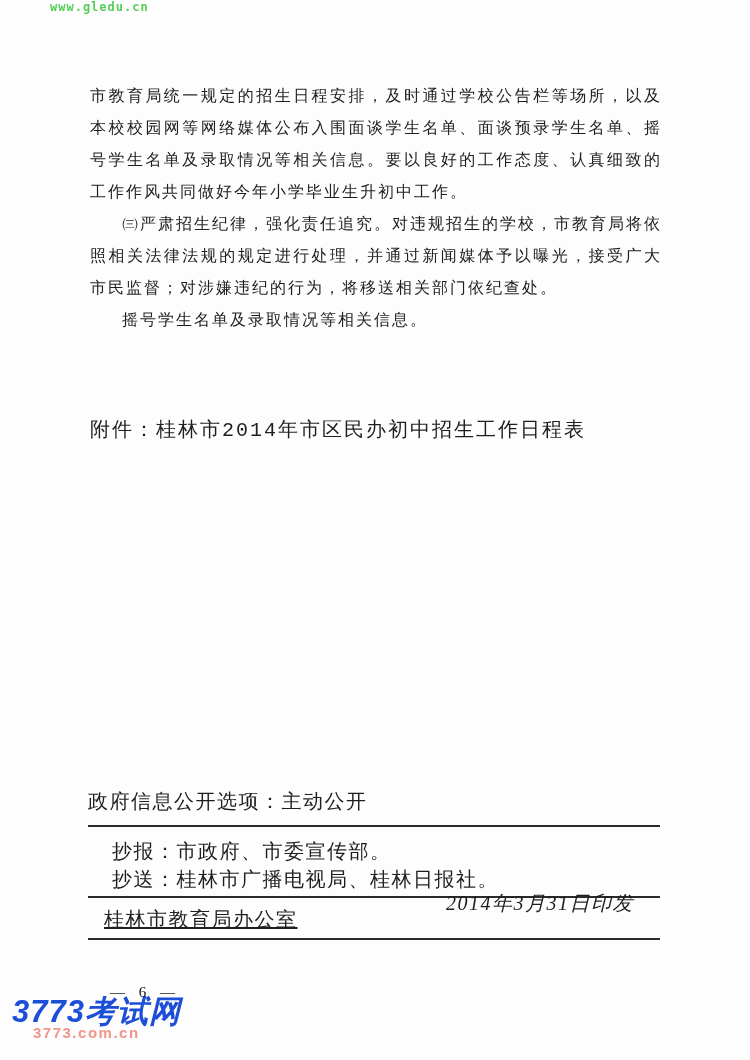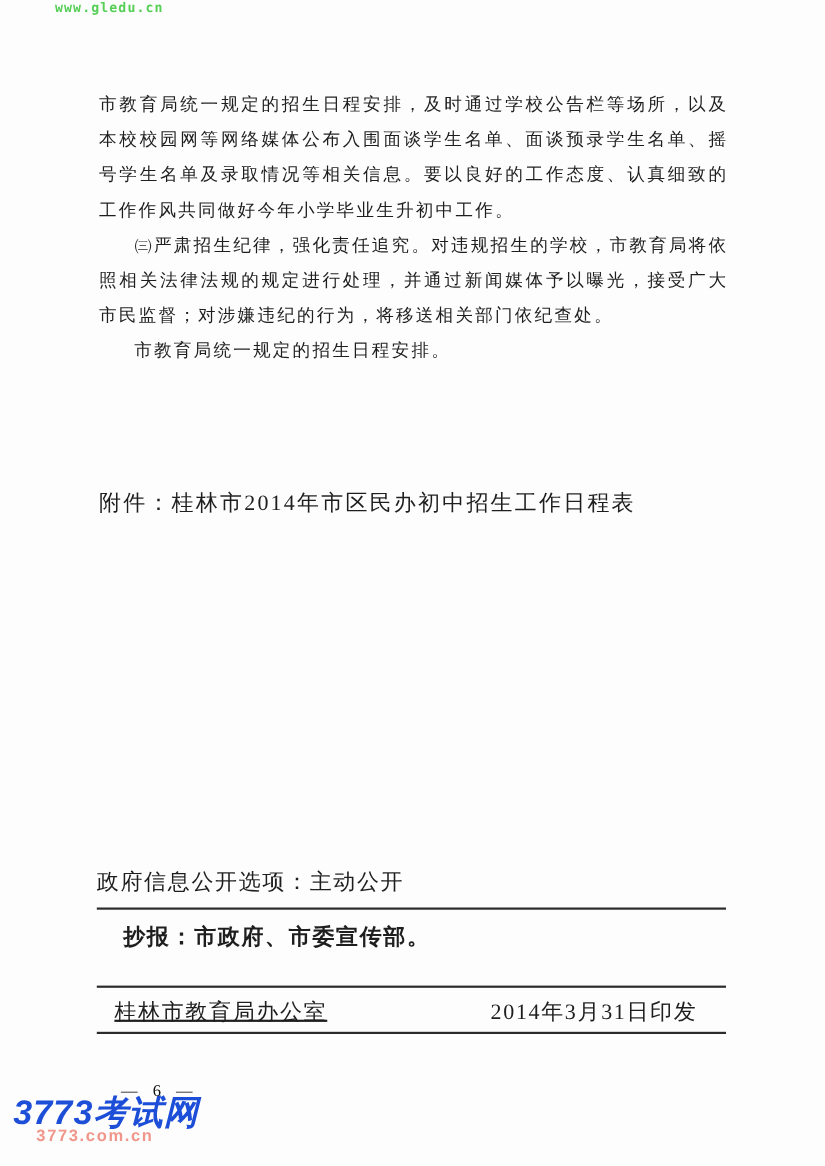--- a/index.html
+++ b/index.html
@@ -41,42 +41,43 @@
     letter-spacing: 2px;
     text-align: justify;
   }
   .body-text p { margin: 0; }
   .body-text p.indent { text-indent: 2em; }
 
   
   .attachment {
     position: absolute;
     left: 90px;
-    top: 444px;
+    top: 416px;
     font-size: 20px;
     letter-spacing: 2px;
     white-space: nowrap;
+    font-family: Liberation Mono, monospace;
   }
 
   
   .footer {
     position: absolute;
     left: 88px;
     top: 786px;
     width: 572px;
     height: 162px;
     font-size: 20px;
     letter-spacing: 1.5px;
   }
   .f-line { position: absolute; white-space: nowrap; text-align: right; }
   .f-disclosure { top: 2px; left: 0; }
-  .f-report { top: 52px; left: 24px; font-weight: bold; }
+  .f-report { top: 52px; left: 24px; }
   .f-send { top: 80px; left: 24px; }
   .f-issuer { top: 120px; left: 16px; text-decoration: underline; }
-  .f-date { top: 120px; right: 26px; }
+  .f-date { top: 104px; right: 26px; font-style: italic; }
   .f-hr {
     position: absolute;
     left: 0;
     width: 100%;
     height: 0;
     border-top: 2px solid #2b2b2b;
   }
   .f-hr1 { top: 39px; }
   .f-hr2 { top: 110px; }
   .f-hr3 { top: 152px; }
@@ -123,29 +124,30 @@
 </head>
 <body>
 
 <div class="page">
 
   <div class="wm-top">www.gledu.cn</div>
 
   <div class="body-text">
     <p>市教育局统一规定的招生日程安排，及时通过学校公告栏等场所，以及本校校园网等网络媒体公布入围面谈学生名单、面谈预录学生名单、摇号学生名单及录取情况等相关信息。要以良好的工作态度、认真细致的工作作风共同做好今年小学毕业生升初中工作。</p>
     <p class="indent">㈢严肃招生纪律，强化责任追究。对违规招生的学校，市教育局将依照相关法律法规的规定进行处理，并通过新闻媒体予以曝光，接受广大市民监督；对涉嫌违纪的行为，将移送相关部门依纪查处。</p>
-    <p class="indent">市教育局统一规定的招生日程安排。</p>
+    <p class="indent">摇号学生名单及录取情况等相关信息。</p>
   </div>
 
   <div class="attachment">附件：桂林市2014年市区民办初中招生工作日程表</div>
 
   <div class="footer">
     <div class="f-line f-disclosure">政府信息公开选项：主动公开</div>
     <div class="f-hr f-hr1"></div>
     <div class="f-line f-report">抄报：市政府、市委宣传部。</div>
+    <div class="f-line f-send">抄送：桂林市广播电视局、桂林日报社。</div>
     <div class="f-hr f-hr2"></div>
     <div class="f-line f-issuer">桂林市教育局办公室</div>
     <div class="f-line f-date">2014年3月31日印发</div>
     <div class="f-hr f-hr3"></div>
   </div>
 
   <div class="page-num">— 6 —</div>
 
   <div class="wm-logo">3773考试网</div>
   <div class="wm-url">3773.com.cn</div>

